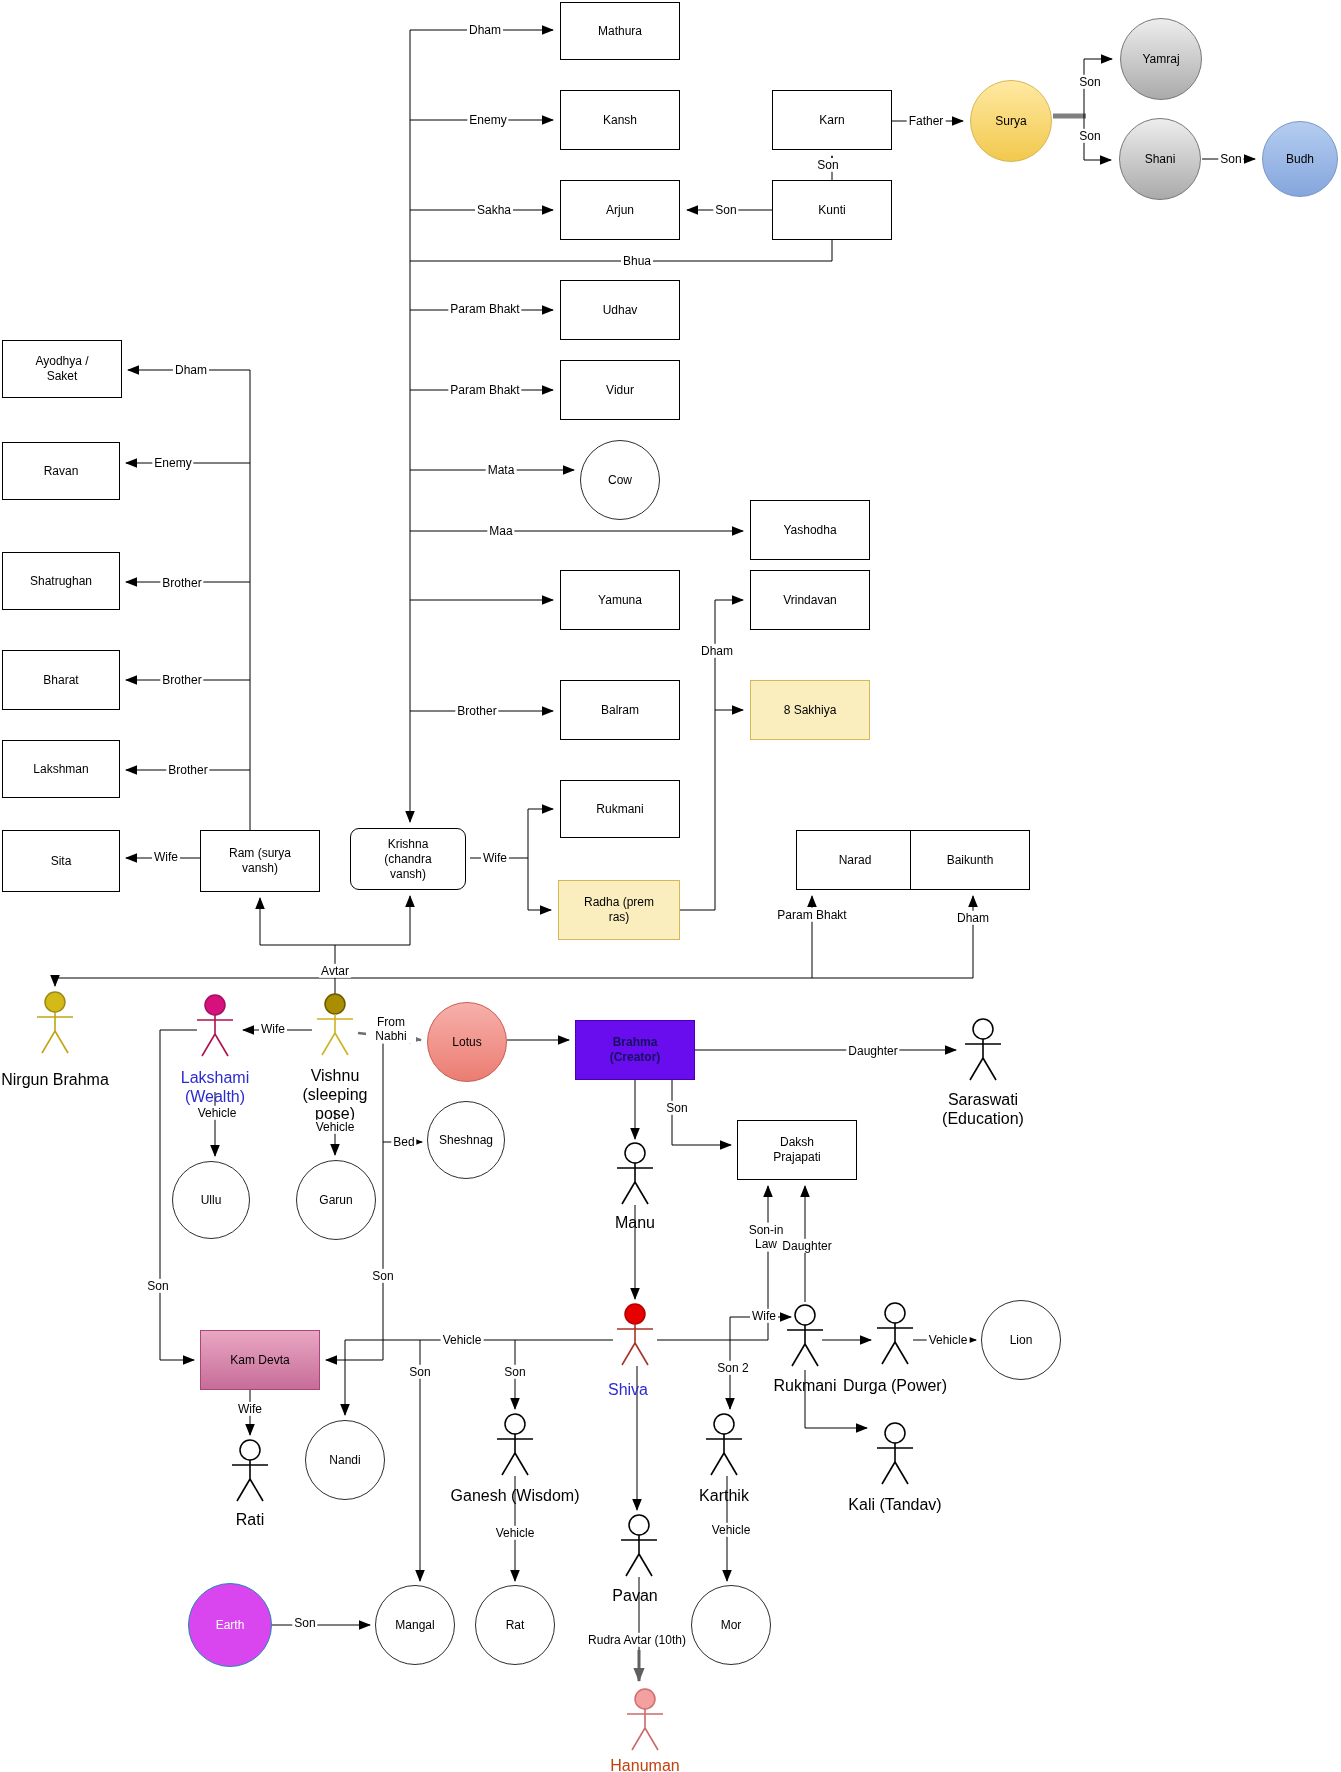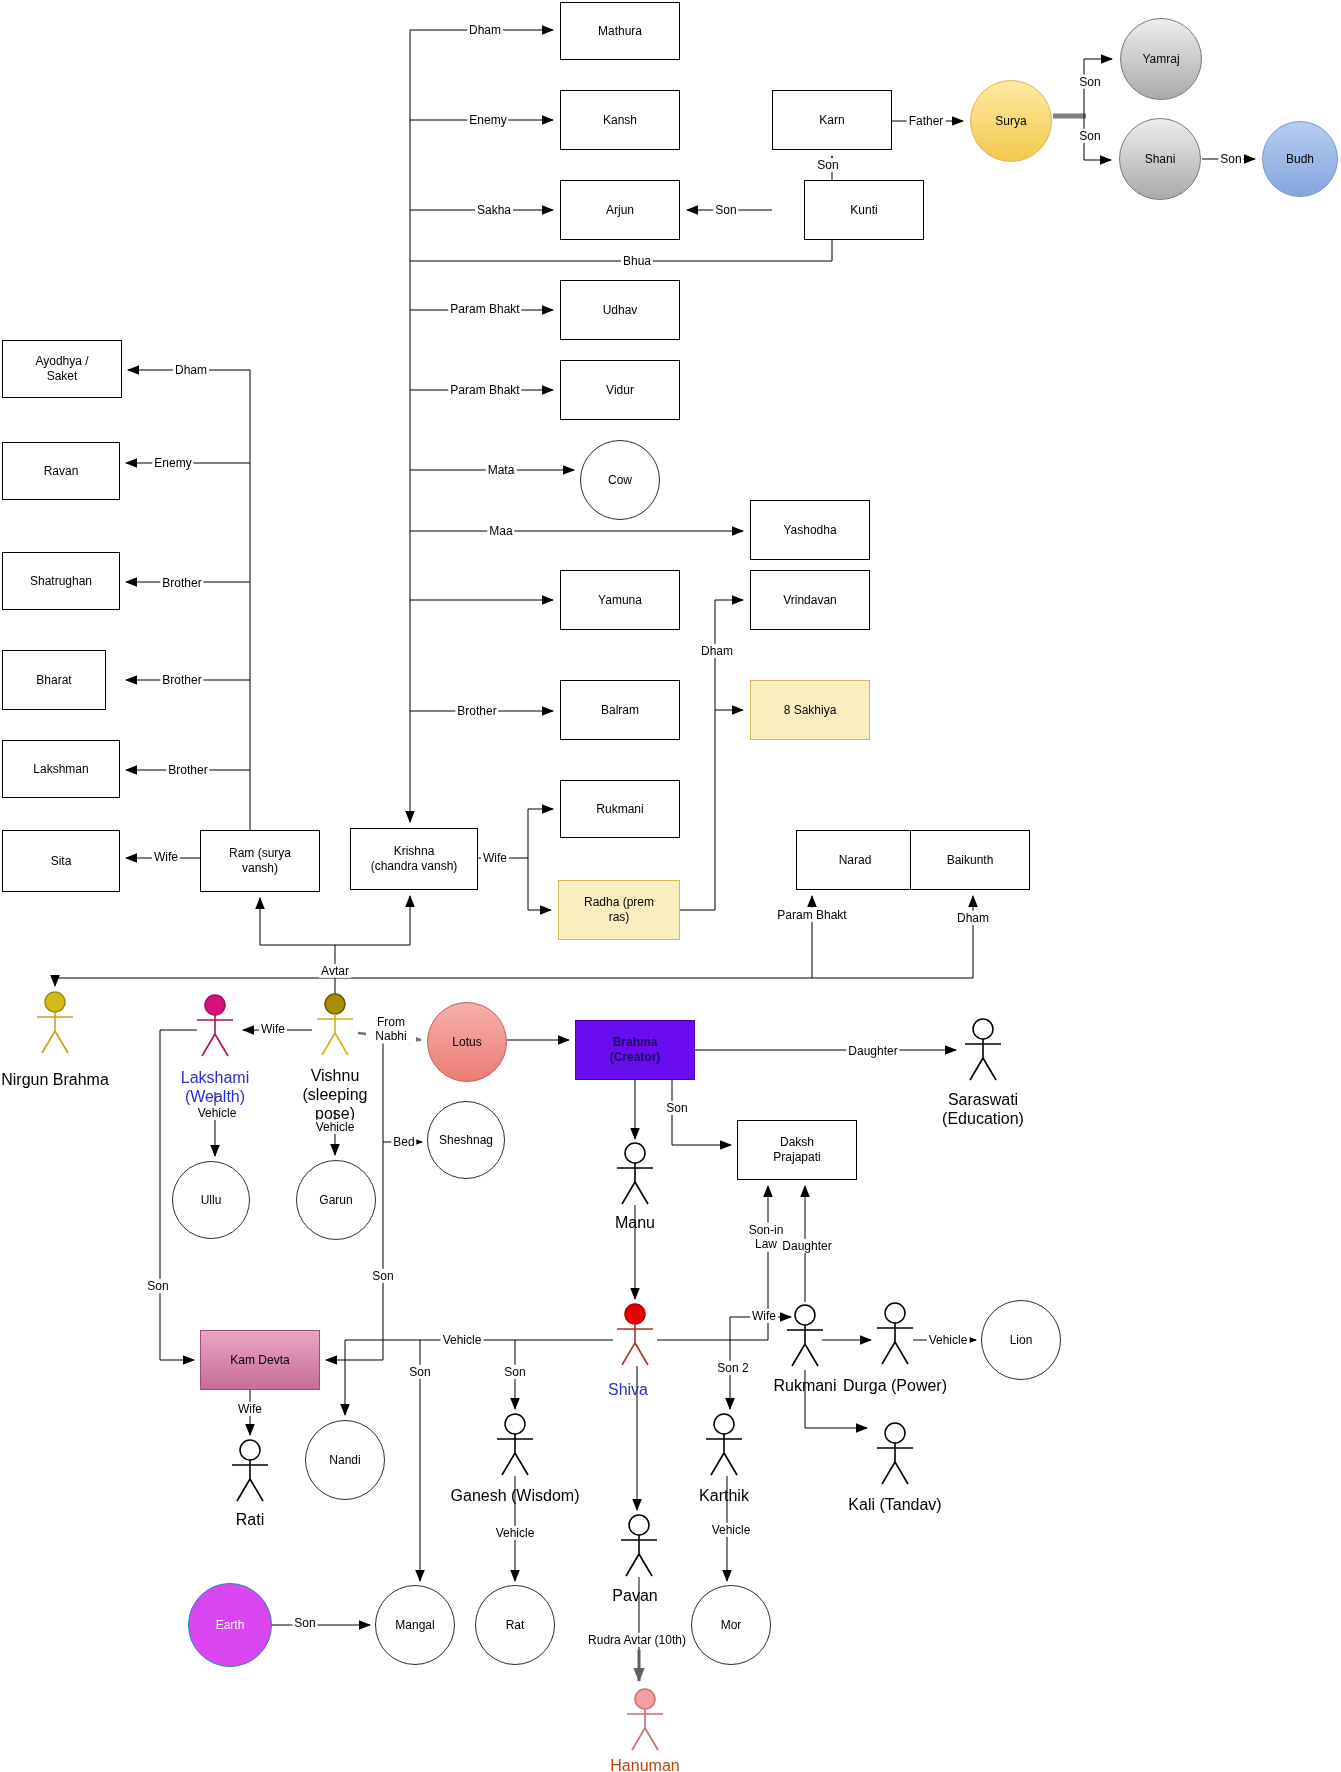--- a/index.html
+++ b/index.html
@@ -106,37 +106,37 @@
       <polyline points="272,1625 370,1625" marker-end="url(#arr)"></polyline>
       <polyline points="515,1476 515,1581" marker-end="url(#arr)"></polyline>
       <polyline points="637,1366 637,1510" marker-end="url(#arr)"></polyline>
       <polyline points="639,1577 639,1650"></polyline>
       <polyline points="639,1650 639,1681" class="thickgray" marker-end="url(#arrthick)"></polyline>
     </svg>
     <div class="node box " style="left: 560px; top: 2px; width: 120px; height: 58px;">Mathura</div>
     <div class="node box " style="left: 560px; top: 90px; width: 120px; height: 60px;">Kansh</div>
     <div class="node box " style="left: 560px; top: 180px; width: 120px; height: 60px;">Arjun</div>
     <div class="node box " style="left: 772px; top: 90px; width: 120px; height: 60px;">Karn</div>
-    <div class="node box " style="left: 772px; top: 180px; width: 120px; height: 60px; margin-left: 32px;">Kunti</div>
+    <div class="node box " style="left: 772px; top: 180px; width: 120px; height: 60px;">Kunti</div>
     <div class="node box " style="left: 560px; top: 280px; width: 120px; height: 60px;">Udhav</div>
     <div class="node box " style="left: 560px; top: 360px; width: 120px; height: 60px;">Vidur</div>
     <div class="node box " style="left: 750px; top: 500px; width: 120px; height: 60px;">Yashodha</div>
     <div class="node box " style="left: 560px; top: 570px; width: 120px; height: 60px;">Yamuna</div>
     <div class="node box " style="left: 750px; top: 570px; width: 120px; height: 60px;">Vrindavan</div>
     <div class="node box " style="left: 560px; top: 680px; width: 120px; height: 60px;">Balram</div>
     <div class="node box yellow" style="left: 750px; top: 680px; width: 120px; height: 60px;">8 Sakhiya</div>
     <div class="node box " style="left: 560px; top: 780px; width: 120px; height: 58px;">Rukmani</div>
-    <div class="node box " style="left: 350px; top: 828px; width: 128px; height: 62px;">Krishna (chandra vansh)</div>
+    <div class="node box " style="left: 350px; top: 828px; width: 116px; height: 62px; border-radius: 9px;">Krishna (chandra vansh)</div>
     <div class="node box yellow" style="left: 558px; top: 880px; width: 122px; height: 60px;">Radha (prem ras)</div>
     <div class="node box " style="left: 752px; top: 830px; width: 118px; height: 60px; margin-left: 44px;">Narad</div>
     <div class="node box " style="left: 910px; top: 830px; width: 120px; height: 60px;">Baikunth</div>
     <div class="node box " style="left: 2px; top: 340px; width: 120px; height: 58px;">Ayodhya / Saket</div>
     <div class="node box " style="left: 2px; top: 442px; width: 118px; height: 58px;">Ravan</div>
     <div class="node box " style="left: 2px; top: 552px; width: 118px; height: 58px;">Shatrughan</div>
-    <div class="node box " style="left: 2px; top: 650px; width: 104px; height: 60px;">Bharat</div>
+    <div class="node box " style="left: 2px; top: 650px; width: 118px; height: 60px;">Bharat</div>
     <div class="node box " style="left: 2px; top: 740px; width: 118px; height: 58px;">Lakshman</div>
     <div class="node box " style="left: 2px; top: 830px; width: 118px; height: 62px;">Sita</div>
     <div class="node box " style="left: 200px; top: 830px; width: 120px; height: 62px;">Ram (surya vansh)</div>
     <div class="node box purple" style="left: 575px; top: 1020px; width: 120px; height: 60px;">Brahma (Creator)</div>
     <div class="node box " style="left: 737px; top: 1120px; width: 120px; height: 60px;">Daksh Prajapati</div>
     <div class="node box pinkgrad" style="left: 200px; top: 1330px; width: 120px; height: 60px;">Kam Devta</div>
     <div class="node circle " style="left: 580px; top: 440px; width: 80px; height: 80px;">Cow</div>
     <div class="node circle yellowgrad" style="left: 970px; top: 80px; width: 82px; height: 82px;">Surya</div>
     <div class="node circle graygrad" style="left: 1120px; top: 18px; width: 82px; height: 82px;">Yamraj</div>
     <div class="node circle graygrad" style="left: 1119px; top: 118px; width: 82px; height: 82px;">Shani</div>

